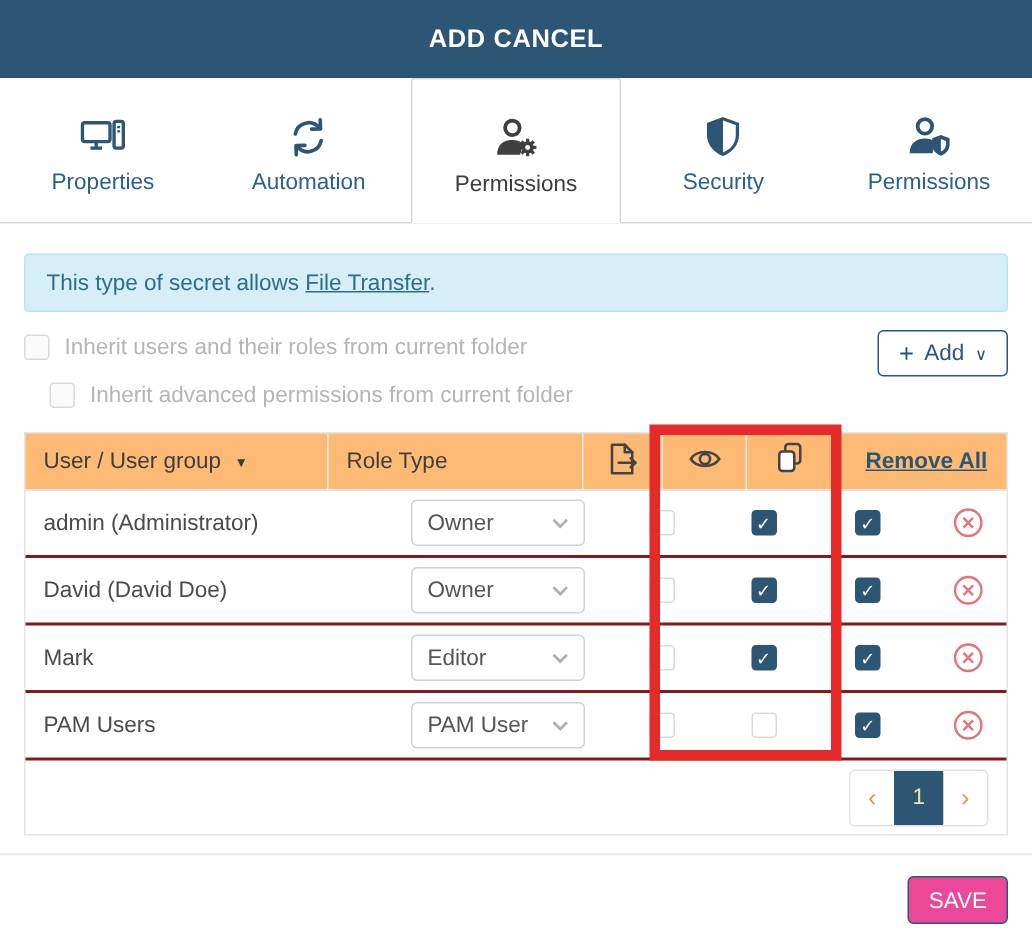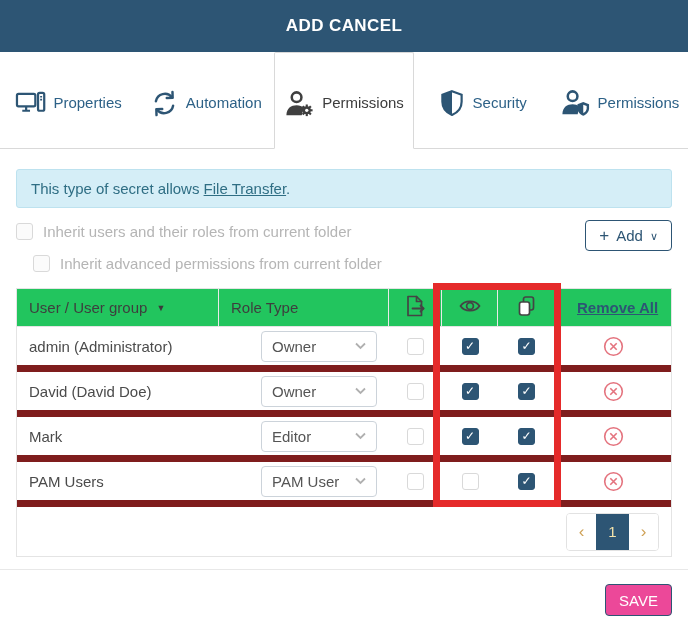--- a/index.html
+++ b/index.html
@@ -31,21 +31,21 @@
 
   
   .tabs {
     display: flex;
     height: 97px;
     border-bottom: 1px solid #d9d9d9;
   }
   .tab {
     flex: 1;
     display: flex;
-    flex-direction: row;
+    flex-direction: column;
     align-items: center;
     justify-content: center;
     gap: 7px;
     cursor: pointer;
     padding-top: 4px;
   }
   .tab-label { color: #2d6187; font-size: 15px; }
   .tab.active {
     background: #fff;
     border: 1px solid #d9d9d9;
@@ -119,21 +119,21 @@
 
   
   .table {
     margin: 0 16px;
     border: 1px solid #e4e4e4;
     font-size: 15px;
     color: #4b4b4b;
   }
   .thead {
     display: flex;
-    background: #22c55e;
+    background: #fdba74;
     border-bottom: 1px solid #e4e4e4;
     height: 38px;
   }
   .th {
     display: flex;
     align-items: center;
     padding: 0 12px;
     border-right: 1px solid #e9e9e9;
     color: #3e3e3e;
   }
@@ -153,21 +153,22 @@
     text-decoration: underline;
     font-weight: 600;
     cursor: pointer;
     margin-left: 10px;
   }
 
   .tr {
     display: flex;
     align-items: center;
     height: 45px;
-    border-bottom: 7px solid #7f1d1d;
+    border-bottom: 2px solid #7f1d1d;
+    gap: 13px;
   }
   .td { display: flex; align-items: center; }
   .td.center { justify-content: center; }
   .td-user { width: 202px; padding: 0 12px; }
   .td-role { width: 170px; padding: 0 12px; }
 
   .select {
     width: 152px;
     height: 31px;
     border: 1px solid #ccd3da;

